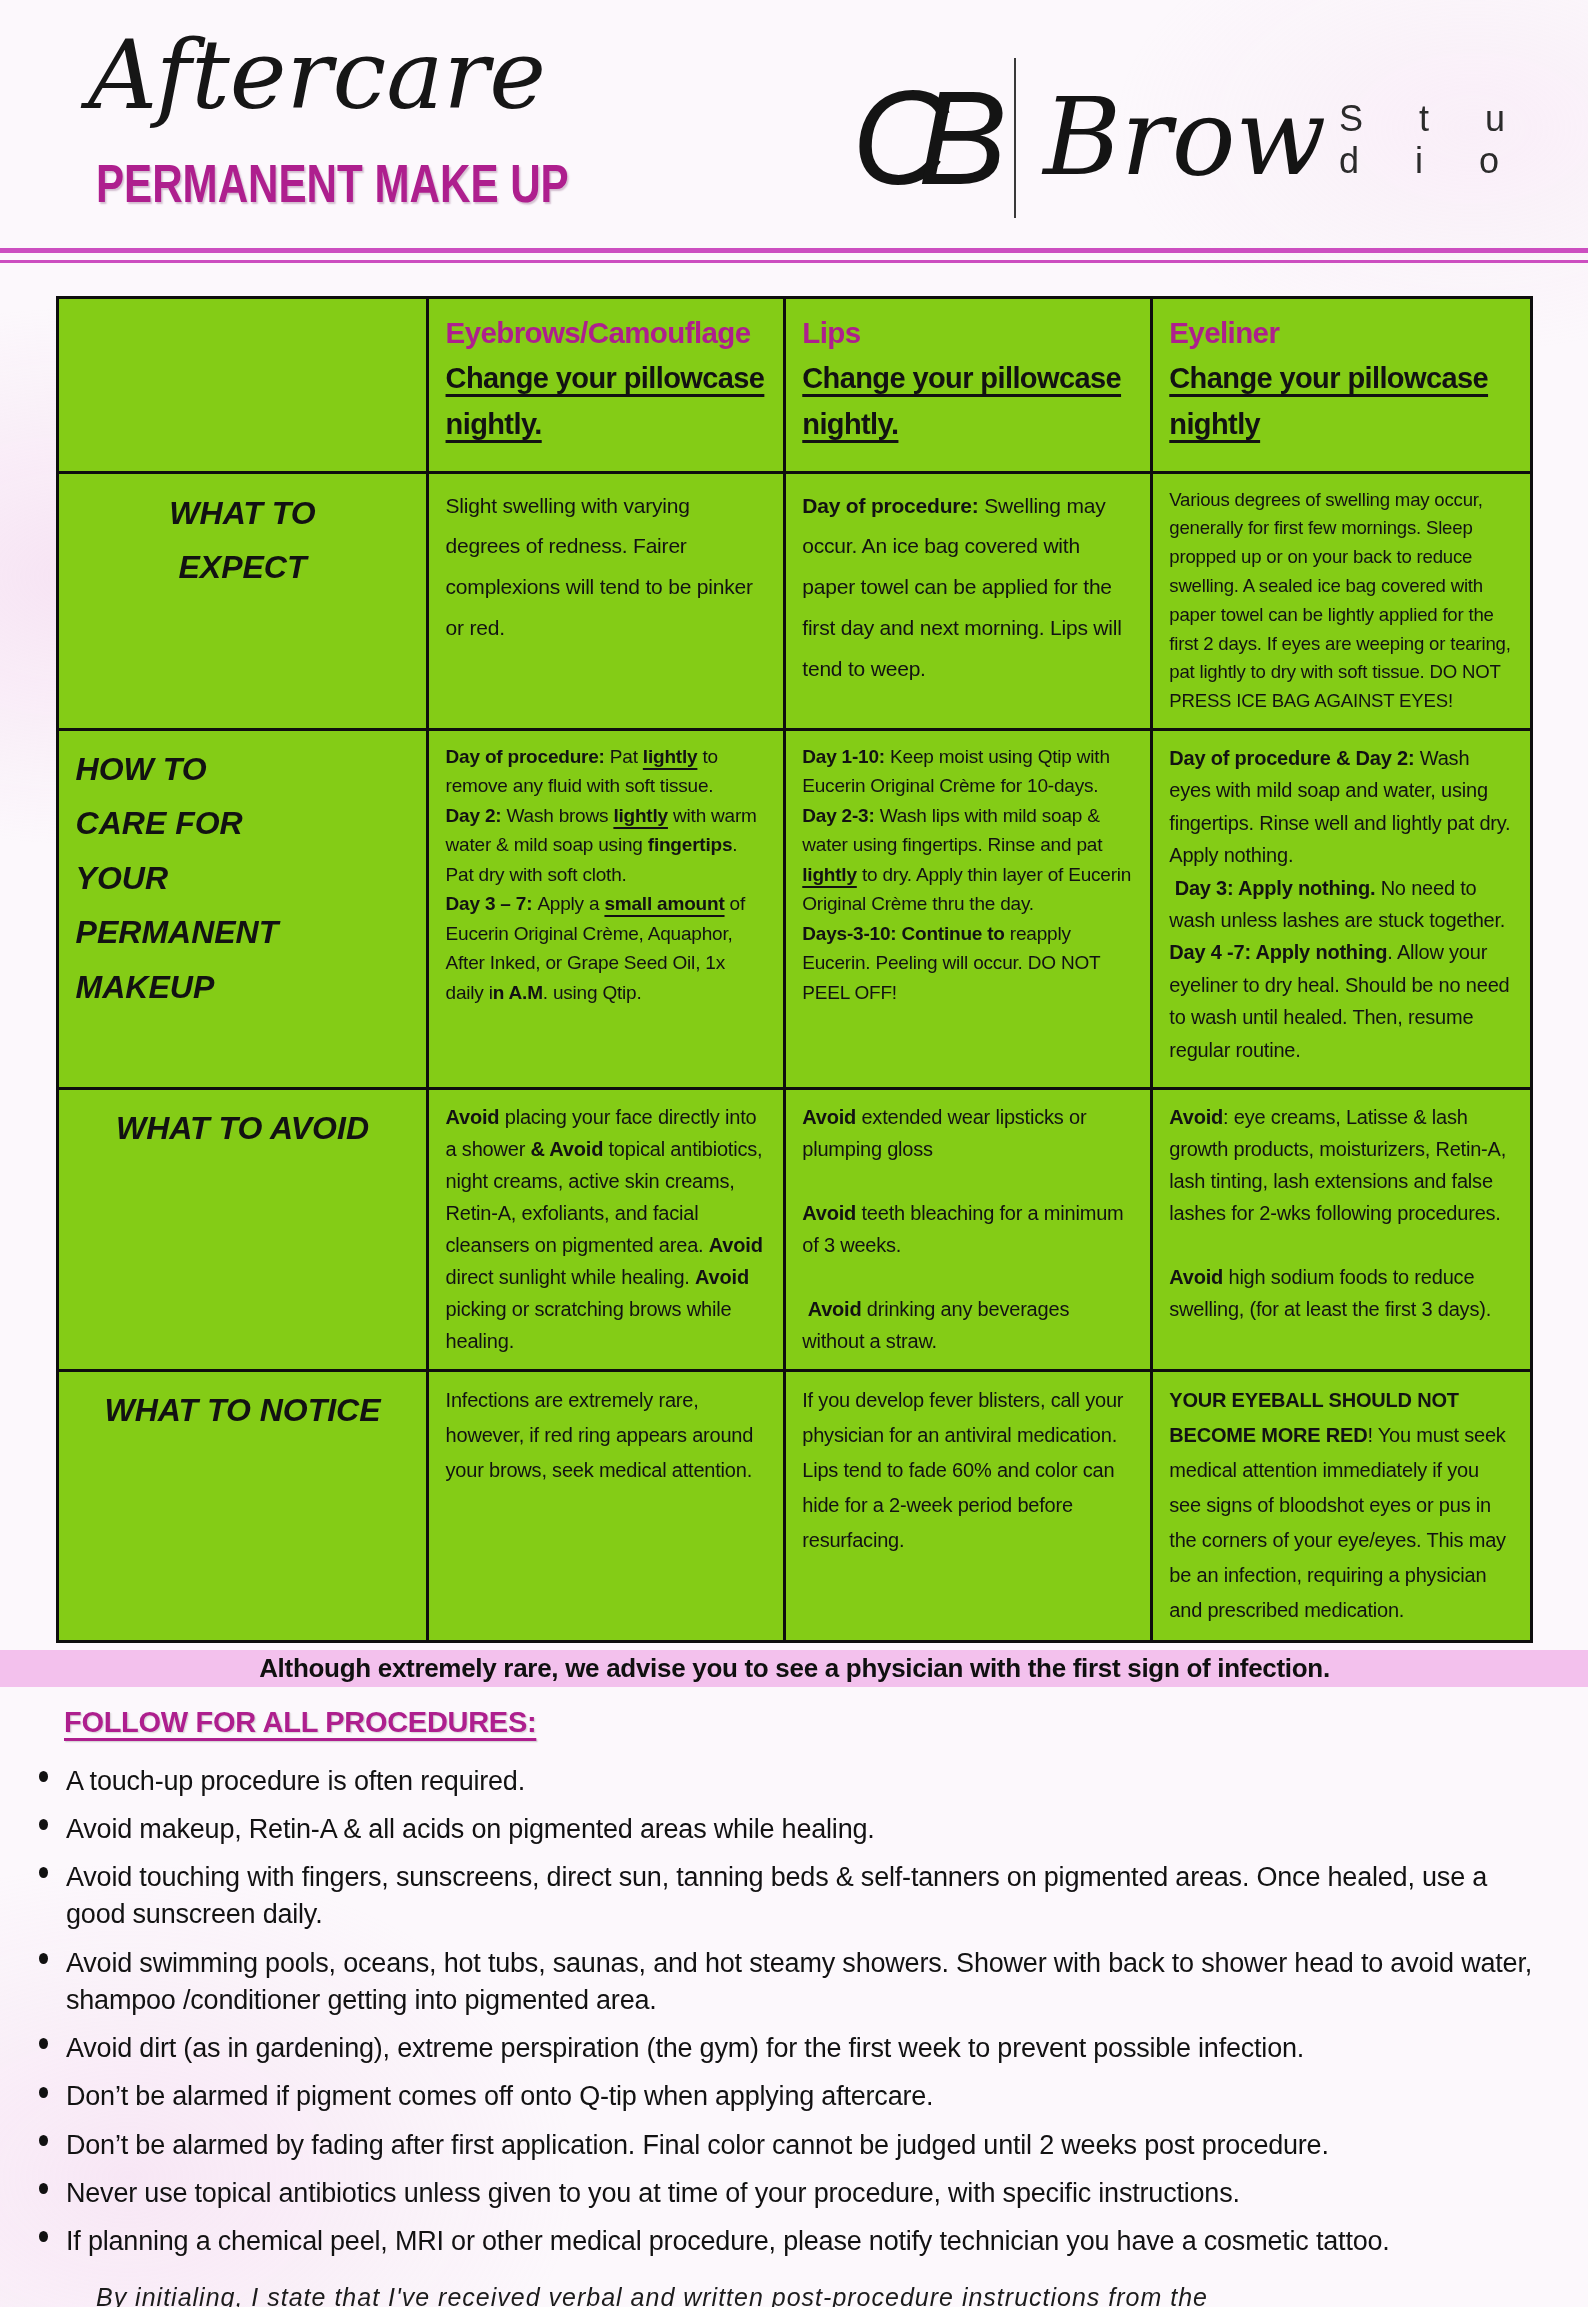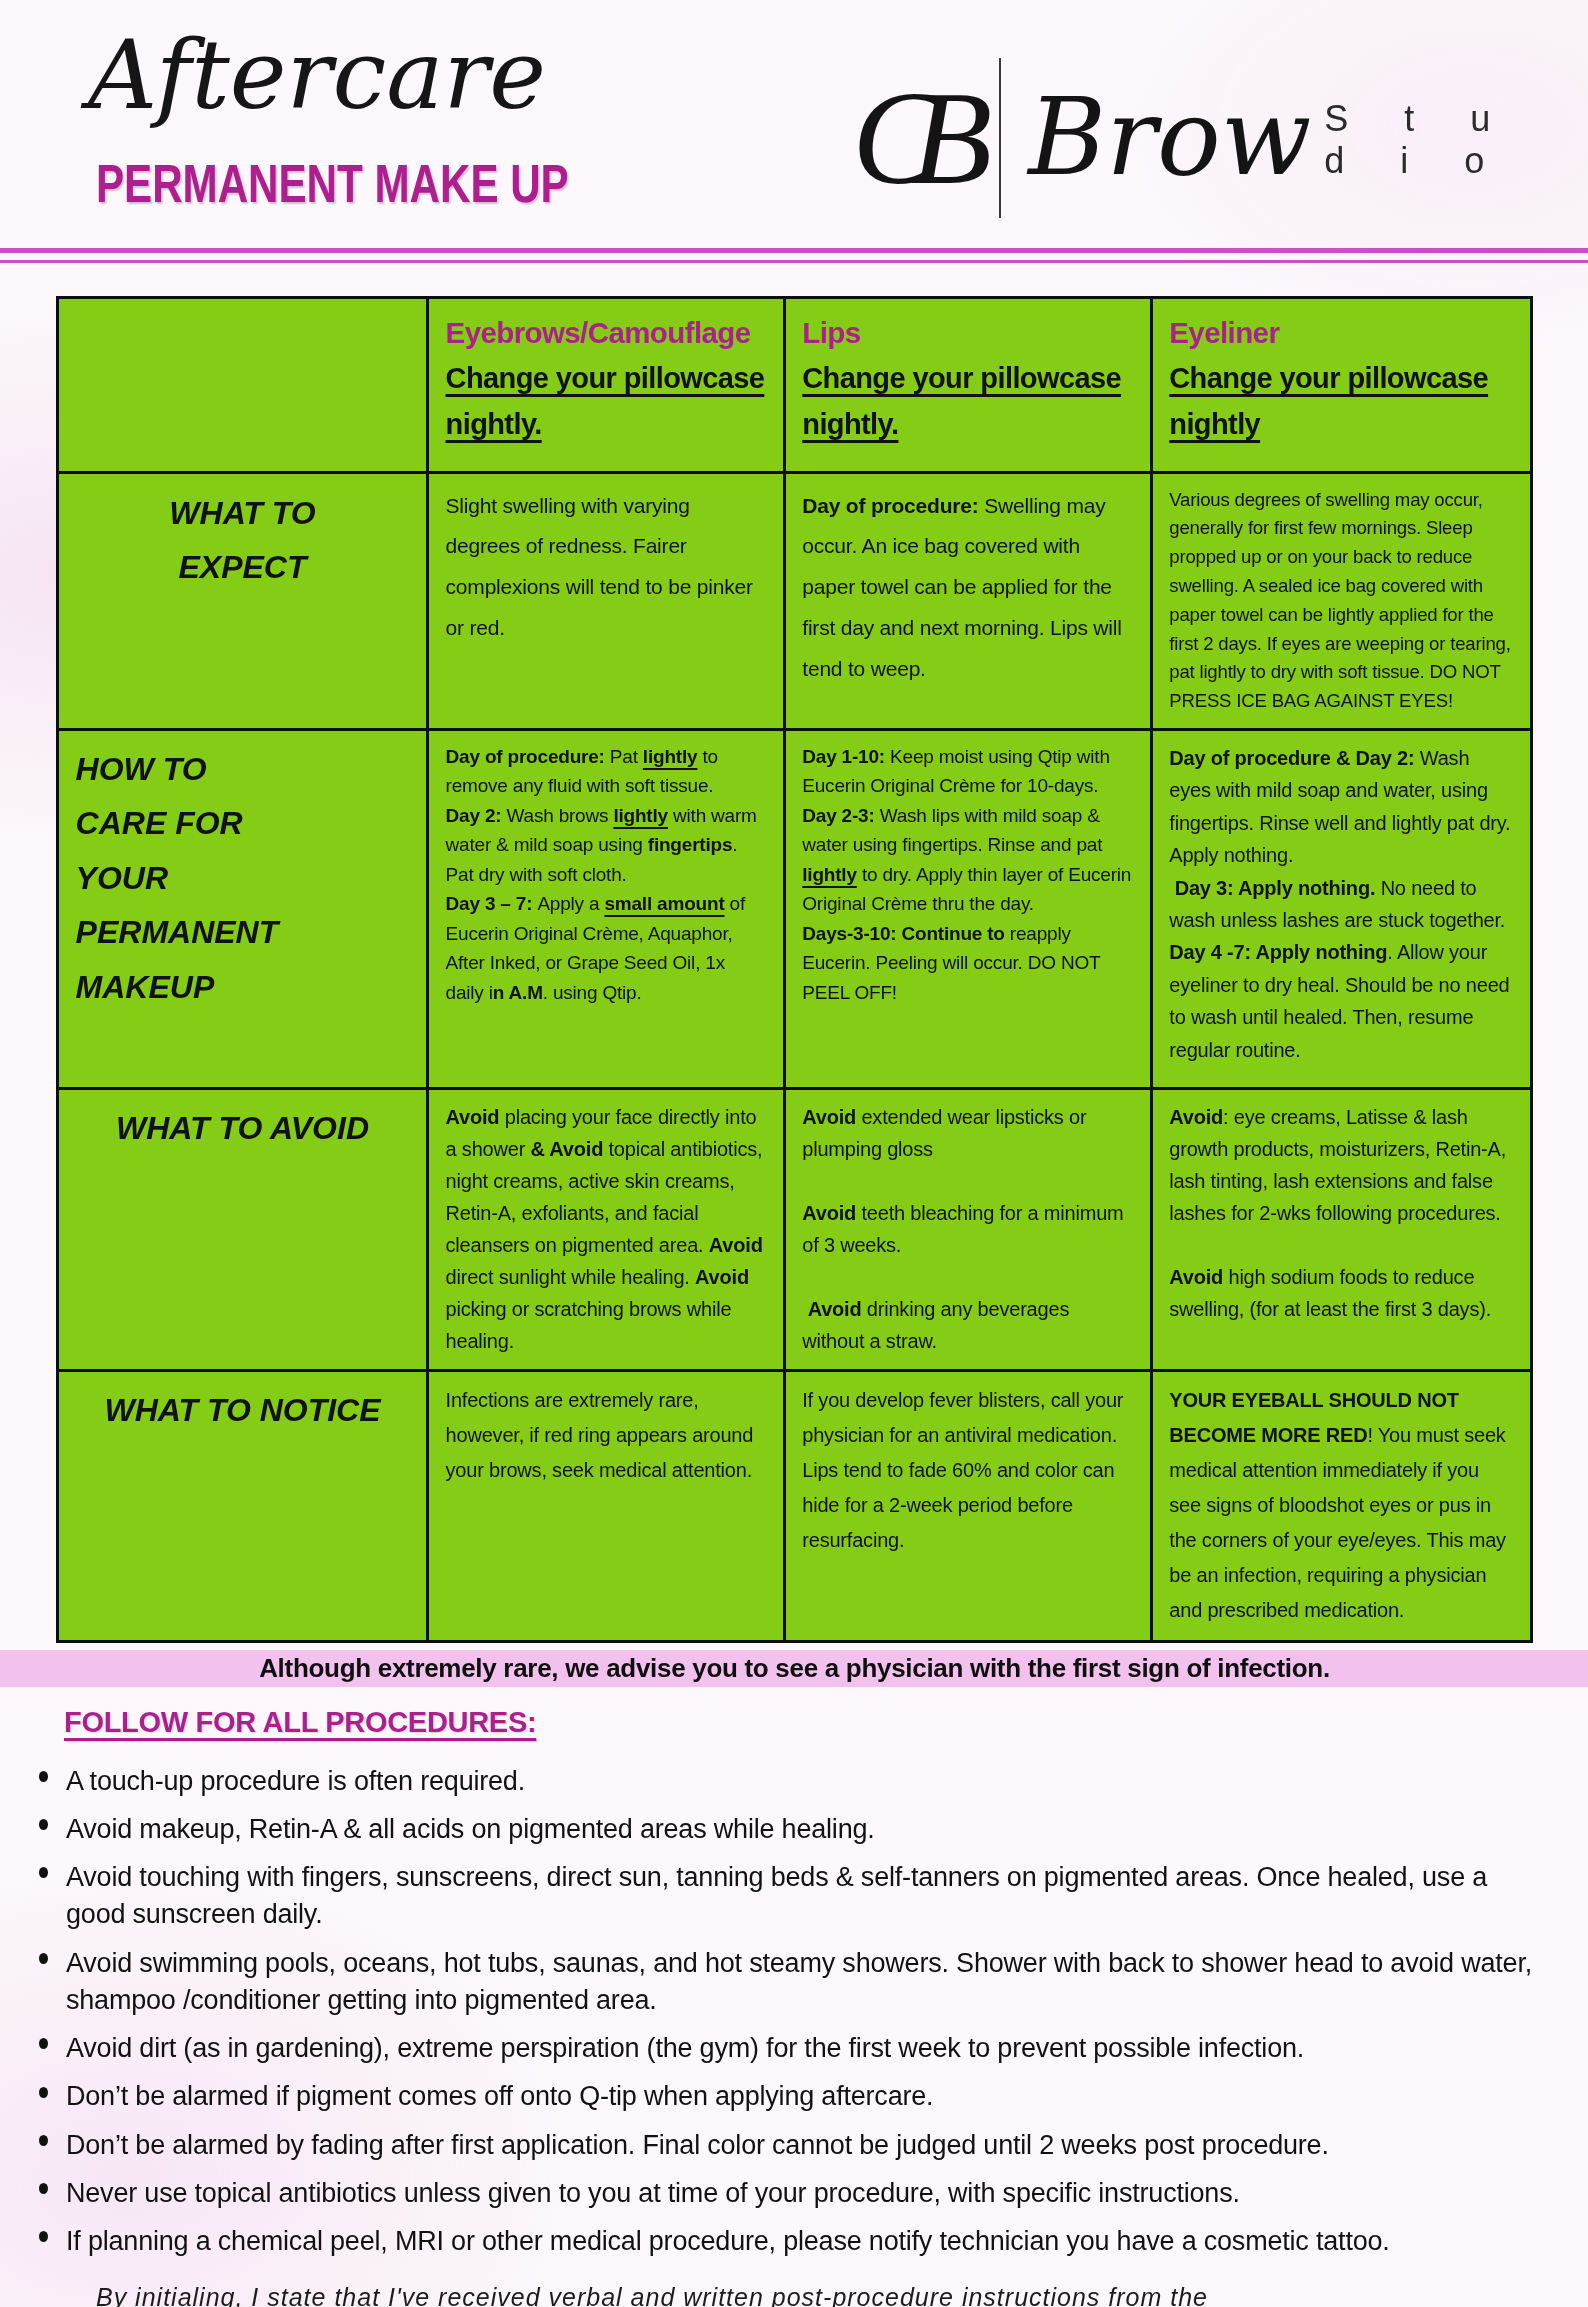--- a/index.html
+++ b/index.html
@@ -23,21 +23,21 @@
   }
   .subtitle{
     position:absolute; left:96px; top:152px;
     font-size:54px; font-weight:800; letter-spacing:0px;
     transform:scaleX(.78); transform-origin:left center;
     color:#ae1f8e; text-shadow:1.9px 1.9px 1.9px rgba(90,20,80,.25);
     white-space:nowrap;
   }
   .logo{position:absolute; left:852px; top:58px; display:flex; align-items:center;}
   .logo-monogram{
-    font-family:Liberation Serif, serif; font-style:italic;
+    font-family:Liberation Sans, sans-serif; font-style:italic;
     font-size:134px; line-height:1; letter-spacing:-31px; color:#141414; padding-right:38px;
   }
   .logo-divider{width:2.6px; height:160px; background:#3a3a3a; margin:0 27px 0 0;}
   .logo-right{display:flex; flex-direction:row; align-items:center;}
   .logo-brand{
     font-family:"DejaVu Serif", serif; font-style:italic;
     font-size:106px; line-height:1; color:#141414;
   }
   .logo-sub{
     font-size:36px; letter-spacing:23px; color:#2b2b2b; margin-top:3.8px; padding-left:12.8px;

